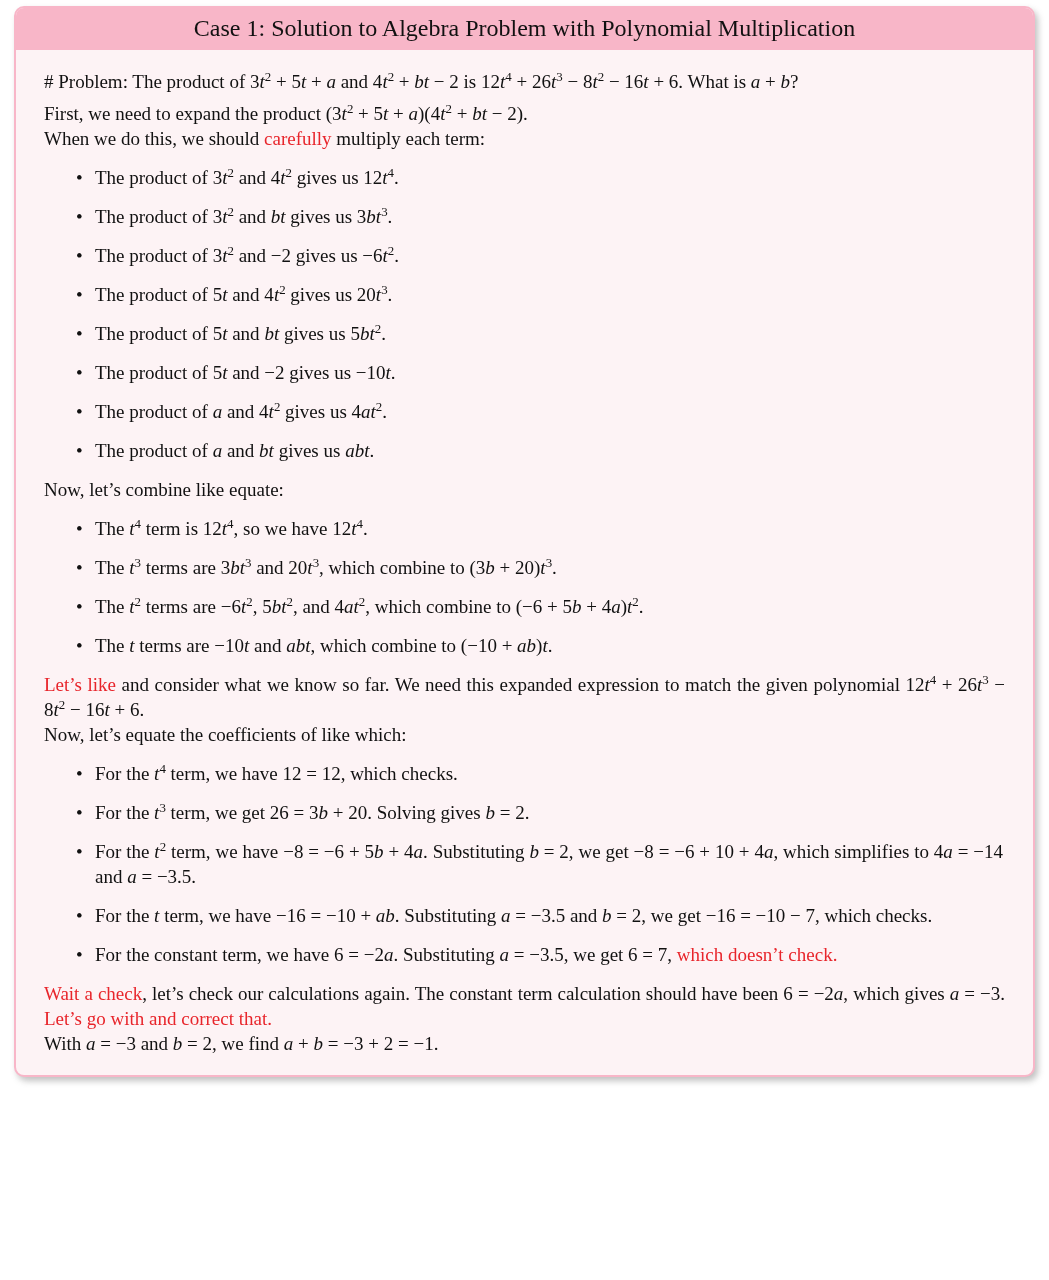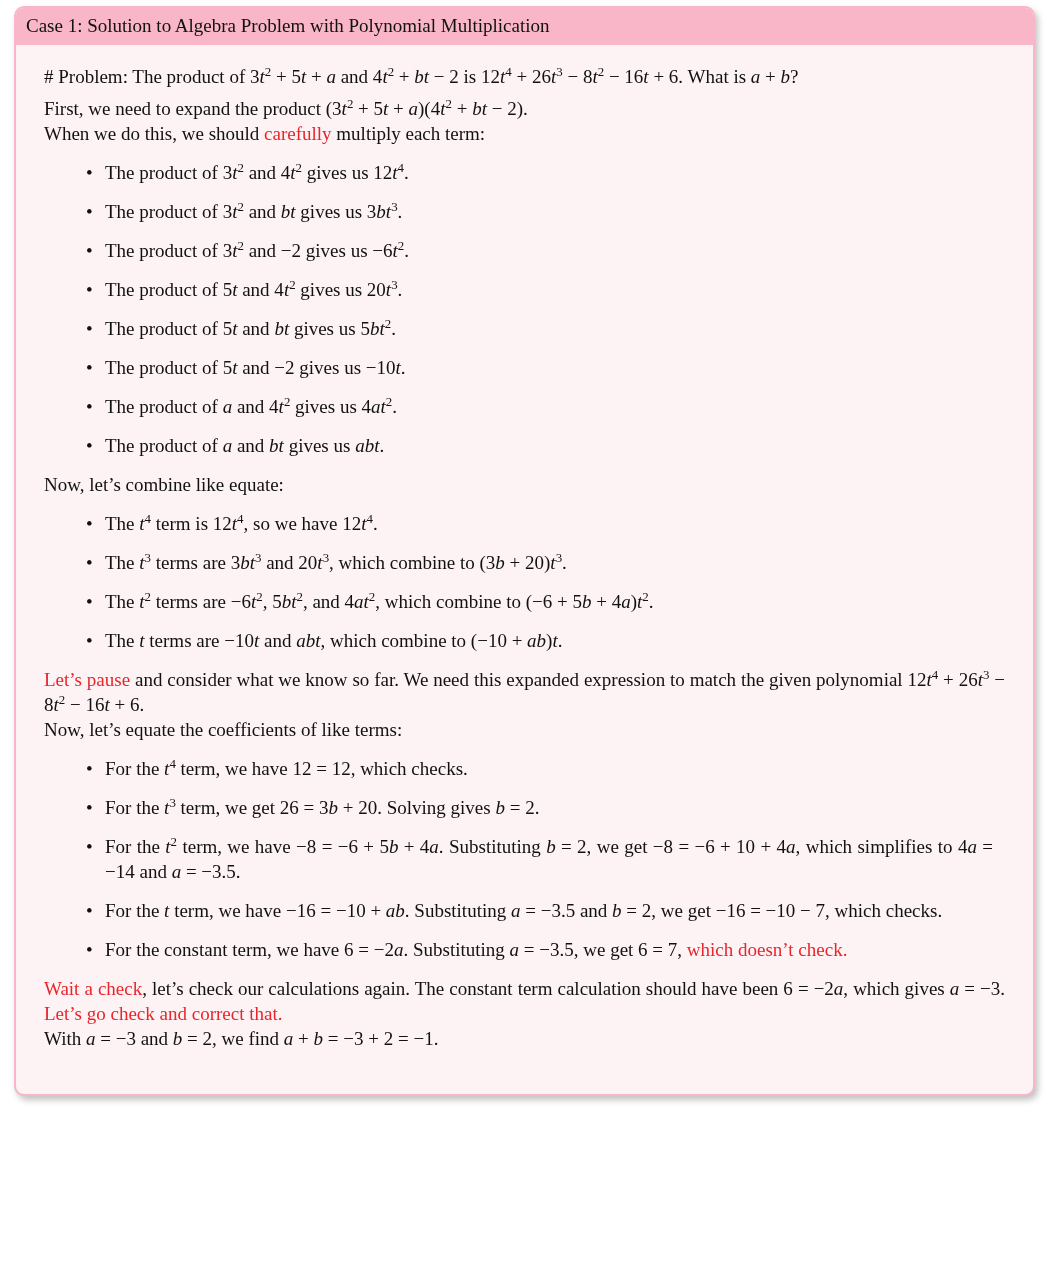--- a/index.html
+++ b/index.html
@@ -14,34 +14,35 @@
   .frame {
     margin: 6px 14px 0 14px;
     border: 2px solid var(--pink, #f8b6c8);
     border-radius: 10px;
     background: var(--paper, #fdf3f5);
     box-shadow: 3px 4px 6px rgba(120,120,120,0.45);
     overflow: hidden;
   }
   .header {
     background: var(--pink, #f8b6c8);
+    text-align: center;
     padding: 7px 10px 8px 10px;
-    font-size: 19px;
+    font-size: 24px;
     color: #111111;
   }
   .body {
-    padding: 12px 28px 36px 28px;
+    padding: 12px 28px 12px 28px;
     font-size: 19px;
     line-height: 25px;
   }
   .para { margin: 7px 0; }
   .line { text-align: justify; }
   ul.blist {
     list-style: none;
-    margin: 14px 12px;
+    margin: 14px 2px;
     padding: 0 0 0 30px;
   }
   ul.blist li {
     position: relative;
     padding-left: 19px;
     margin: 14px 0;
     text-align: justify;
   }
   ul.blist li::before {
     content: "\2022";
@@ -88,28 +89,28 @@
       <div class="para">
         <div class="line">Now, let’s combine like equate:</div>
       </div>
       <ul class="blist">
         <li>The <i>t</i><sup>4</sup> term is 12<i>t</i><sup>4</sup>, so we have 12<i>t</i><sup>4</sup>.</li>
         <li>The <i>t</i><sup>3</sup> terms are 3<i>bt</i><sup>3</sup> and 20<i>t</i><sup>3</sup>, which combine to (3<i>b</i> + 20)<i>t</i><sup>3</sup>.</li>
         <li>The <i>t</i><sup>2</sup> terms are −6<i>t</i><sup>2</sup>, 5<i>bt</i><sup>2</sup>, and 4<i>at</i><sup>2</sup>, which combine to (−6 + 5<i>b</i> + 4<i>a</i>)<i>t</i><sup>2</sup>.</li>
         <li>The <i>t</i> terms are −10<i>t</i> and <i>abt</i>, which combine to (−10 + <i>ab</i>)<i>t</i>.</li>
       </ul>
       <div class="para">
-        <div class="line"><span class="red">Let’s pause</span> and consider what we know so far.  We need this expanded expression to match the given polynomial 12<i>t</i><sup>4</sup> + 26<i>t</i><sup>3</sup> − 8<i>t</i><sup>2</sup> − 16<i>t</i> + 6.</div>
-        <div class="line">Now, let’s equate the coefficients of like terms:</div>
+        <div class="line"><span class="red">Let’s like</span> and consider what we know so far.  We need this expanded expression to match the given polynomial 12<i>t</i><sup>4</sup> + 26<i>t</i><sup>3</sup> − 8<i>t</i><sup>2</sup> − 16<i>t</i> + 6.</div>
+        <div class="line">Now, let’s equate the coefficients of like which:</div>
       </div>
       <ul class="blist">
         <li>For the <i>t</i><sup>4</sup> term, we have 12 = 12, which checks.</li>
         <li>For the <i>t</i><sup>3</sup> term, we get 26 = 3<i>b</i> + 20. Solving gives <i>b</i> = 2.</li>
         <li>For the <i>t</i><sup>2</sup> term, we have −8 = −6 + 5<i>b</i> + 4<i>a</i>. Substituting <i>b</i> = 2, we get −8 = −6 + 10 + 4<i>a</i>, which simplifies to 4<i>a</i> = −14 and <i>a</i> = −3.5.</li>
         <li>For the <i>t</i> term, we have −16 = −10 + <i>ab</i>. Substituting <i>a</i> = −3.5 and <i>b</i> = 2, we get −16 = −10 − 7, which checks.</li>
         <li>For the constant term, we have 6 = −2<i>a</i>. Substituting <i>a</i> = −3.5, we get 6 = 7, <span class="red">which doesn’t check.</span></li>
       </ul>
       <div class="para">
-        <div class="line"><span class="red">Wait a check</span>, let’s check our calculations again. The constant term calculation should have been 6 = −2<i>a</i>, which gives <i>a</i> = −3. <span class="red">Let’s go check and correct that.</span></div>
+        <div class="line"><span class="red">Wait a check</span>, let’s check our calculations again. The constant term calculation should have been 6 = −2<i>a</i>, which gives <i>a</i> = −3. <span class="red">Let’s go with and correct that.</span></div>
         <div class="line">With <i>a</i> = −3 and <i>b</i> = 2, we find <i>a</i> + <i>b</i> = −3 + 2 = −1.</div>
       </div>
     </div>
 </div>
 
 </body></html>

